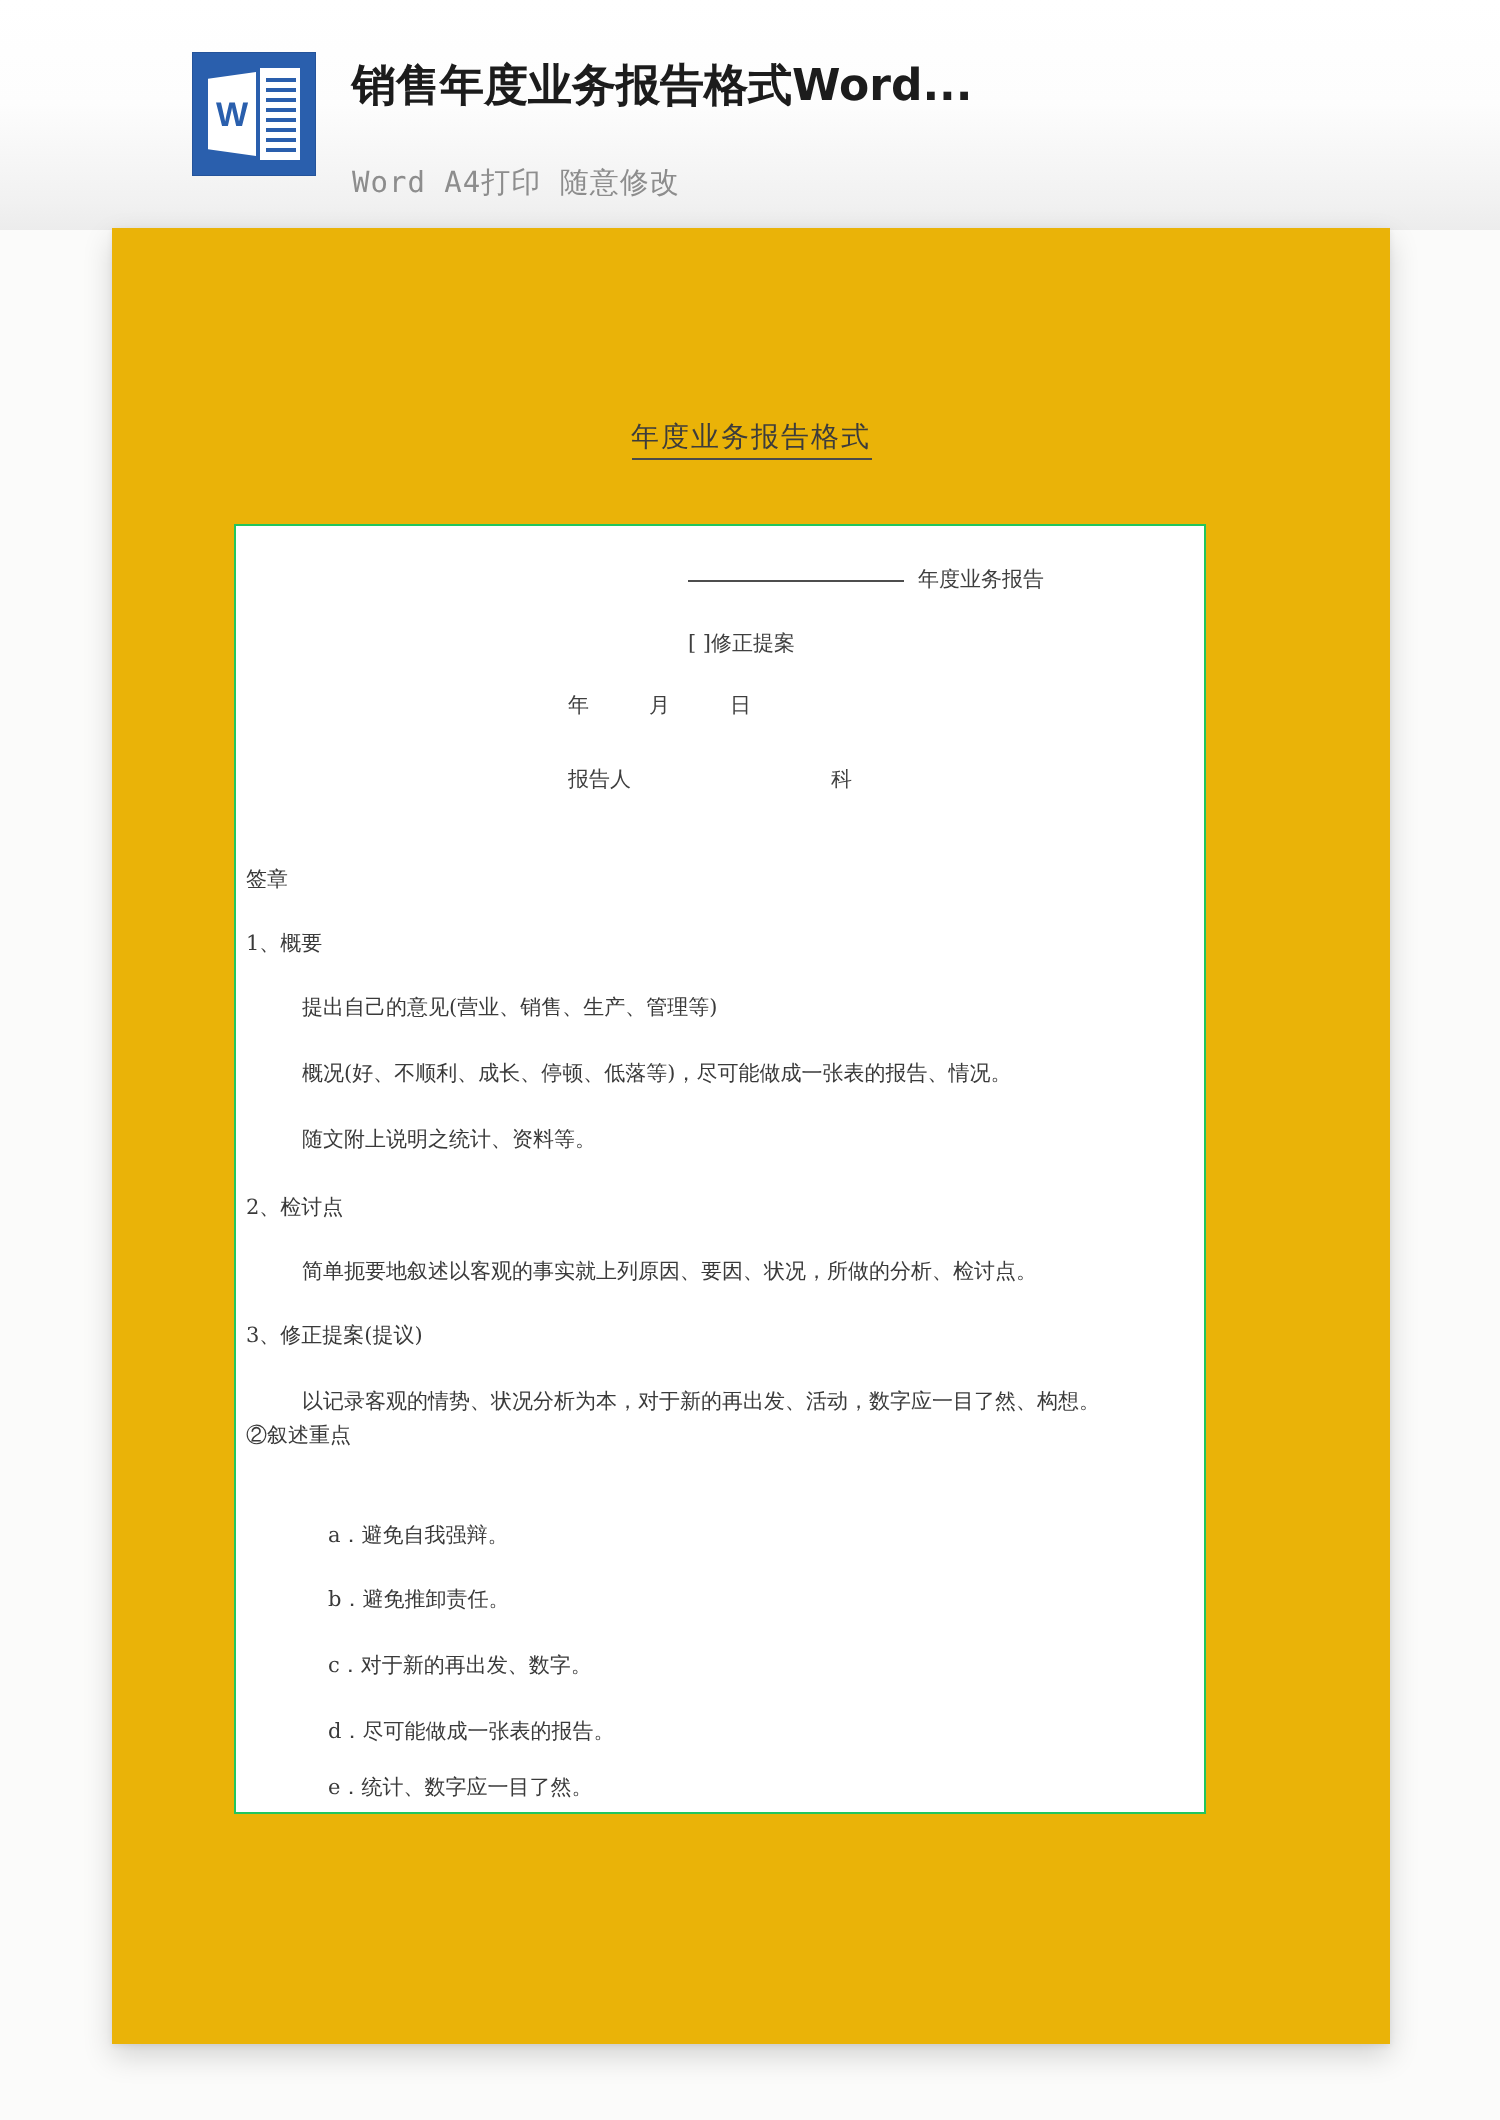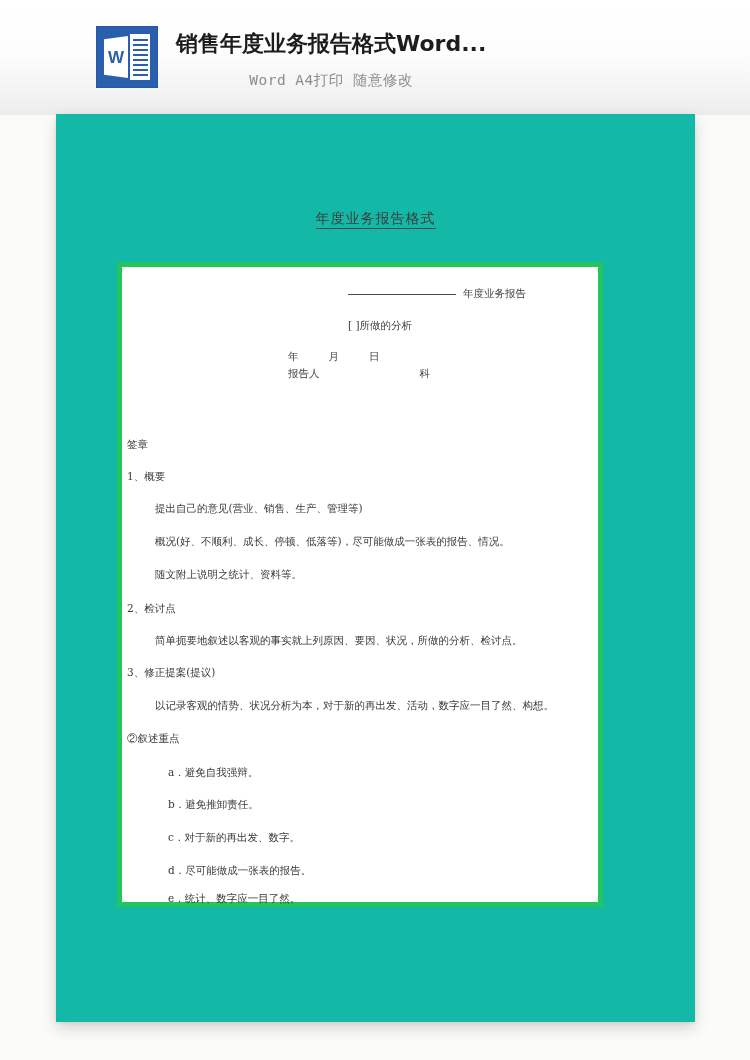--- a/index.html
+++ b/index.html
@@ -87,37 +87,36 @@
   .doc-title {
     font-family: "DejaVu Sans", "Liberation Sans", sans-serif;
     font-size: 22px;
     font-weight: bold;
     color: #1c1c1c;
     letter-spacing: 0px;
     line-height: 36px;
     white-space: nowrap;
   }
   .doc-subtitle {
-    margin-top: 9px;
+    margin-top: 20px;
     font-family: "DejaVu Sans Mono", "Liberation Mono", monospace;
     font-size: 14.5px;
     color: #8d8d8d;
-    text-align: center;
     letter-spacing: 0.5px;
     white-space: nowrap;
   }
 
   
   .paper {
     position: absolute;
     left: 56px;
     top: 114px;
     width: 639px;
     height: 908px;
-    background: #14b8a6;
+    background: #eab308;
     box-shadow: 0 6px 14px rgba(0,0,0,0.16), 0 1px 3px rgba(0,0,0,0.07);
     text-decoration: underline;
   }
 
   .paper-title {
     position: absolute;
     left: 0;
     top: 96px;
     width: 639px;
     text-align: center;
@@ -131,40 +130,40 @@
     padding-bottom: 2px;
   }
 
   
   .content-box {
     position: absolute;
     left: 61px;
     top: 148px;
     width: 486px;
     height: 645px;
-    border: 5px solid #22c55e;
+    border: 1px solid #22c55e;
     box-sizing: border-box;
     background: #ffffff;
   }
 
   .form-head {
     position: relative;
     height: 132px;
   }
   .fh-line {
     position: absolute;
     font-family: "DejaVu Serif", "Liberation Serif", serif;
     font-size: 10.5px;
     color: #3f3f3f;
     white-space: nowrap;
   }
   .fh-line.l1 { left: 226px; top: 20px; }
   .fh-line.l2 { left: 226px; top: 52px; }
   .fh-line.l3 { left: 166px; top: 83px; letter-spacing: 0; }
-  .fh-line.l4 { left: 166px; top: 100px; text-align: right; }
+  .fh-line.l4 { left: 166px; top: 120px; text-align: right; }
 
   .blank-rule {
     display: inline-block;
     width: 108px;
     border-bottom: 1px solid #4d4d4d;
     vertical-align: 2px;
     margin-right: 7px;
   }
   .gap-sm { display: inline-block; width: 30px; }
   .gap-lg { display: inline-block; width: 100px; }
@@ -220,40 +219,40 @@
   <div class="paper-title">
     <span>年度业务报告格式</span>
   </div>
 
   <div class="content-box">
 
     <div class="form-head">
       <div class="fh-line l1">
         <span class="blank-rule"></span><span>年度业务报告</span>
       </div>
-      <div class="fh-line l2">[                    ]所做的分析</div>
+      <div class="fh-line l2">[                    ]修正提案</div>
       <div class="fh-line l3">
         <span>年</span><span class="gap-sm"></span><span>月</span><span class="gap-sm"></span><span>日</span>
       </div>
       <div class="fh-line l4">
         <span>报告人</span><span class="gap-lg"></span><span>科</span>
       </div>
     </div>
 
     <div class="body-list" id="body-list">
         <div class="body-line indent0" style="top: 40px;">签章</div>
         <div class="body-line indent0" style="top: 72px;">1、概要</div>
         <div class="body-line indent1" style="top: 104px;">提出自己的意见(营业、销售、生产、管理等)</div>
         <div class="body-line indent1" style="top: 137px;">概况(好、不顺利、成长、停顿、低落等)，尽可能做成一张表的报告、情况。</div>
         <div class="body-line indent1" style="top: 170px;">随文附上说明之统计、资料等。</div>
         <div class="body-line indent0" style="top: 204px;">2、检讨点</div>
         <div class="body-line indent1" style="top: 236px;">简单扼要地叙述以客观的事实就上列原因、要因、状况，所做的分析、检讨点。</div>
         <div class="body-line indent0" style="top: 268px;">3、修正提案(提议)</div>
         <div class="body-line indent1" style="top: 301px;">以记录客观的情势、状况分析为本，对于新的再出发、活动，数字应一目了然、构想。</div>
-        <div class="body-line indent0" style="top: 334px;">②叙述重点</div>
+        <div class="body-line indent0" style="top: 318px;">②叙述重点</div>
         <div class="body-line indent2" style="top: 368px;">a．避免自我强辩。</div>
         <div class="body-line indent2" style="top: 400px;">b．避免推卸责任。</div>
         <div class="body-line indent2" style="top: 433px;">c．对于新的再出发、数字。</div>
         <div class="body-line indent2" style="top: 466px;">d．尽可能做成一张表的报告。</div>
         <div class="body-line indent2" style="top: 494px;">e．统计、数字应一目了然。</div>
       </div>
 
   </div>
 </div>
 

